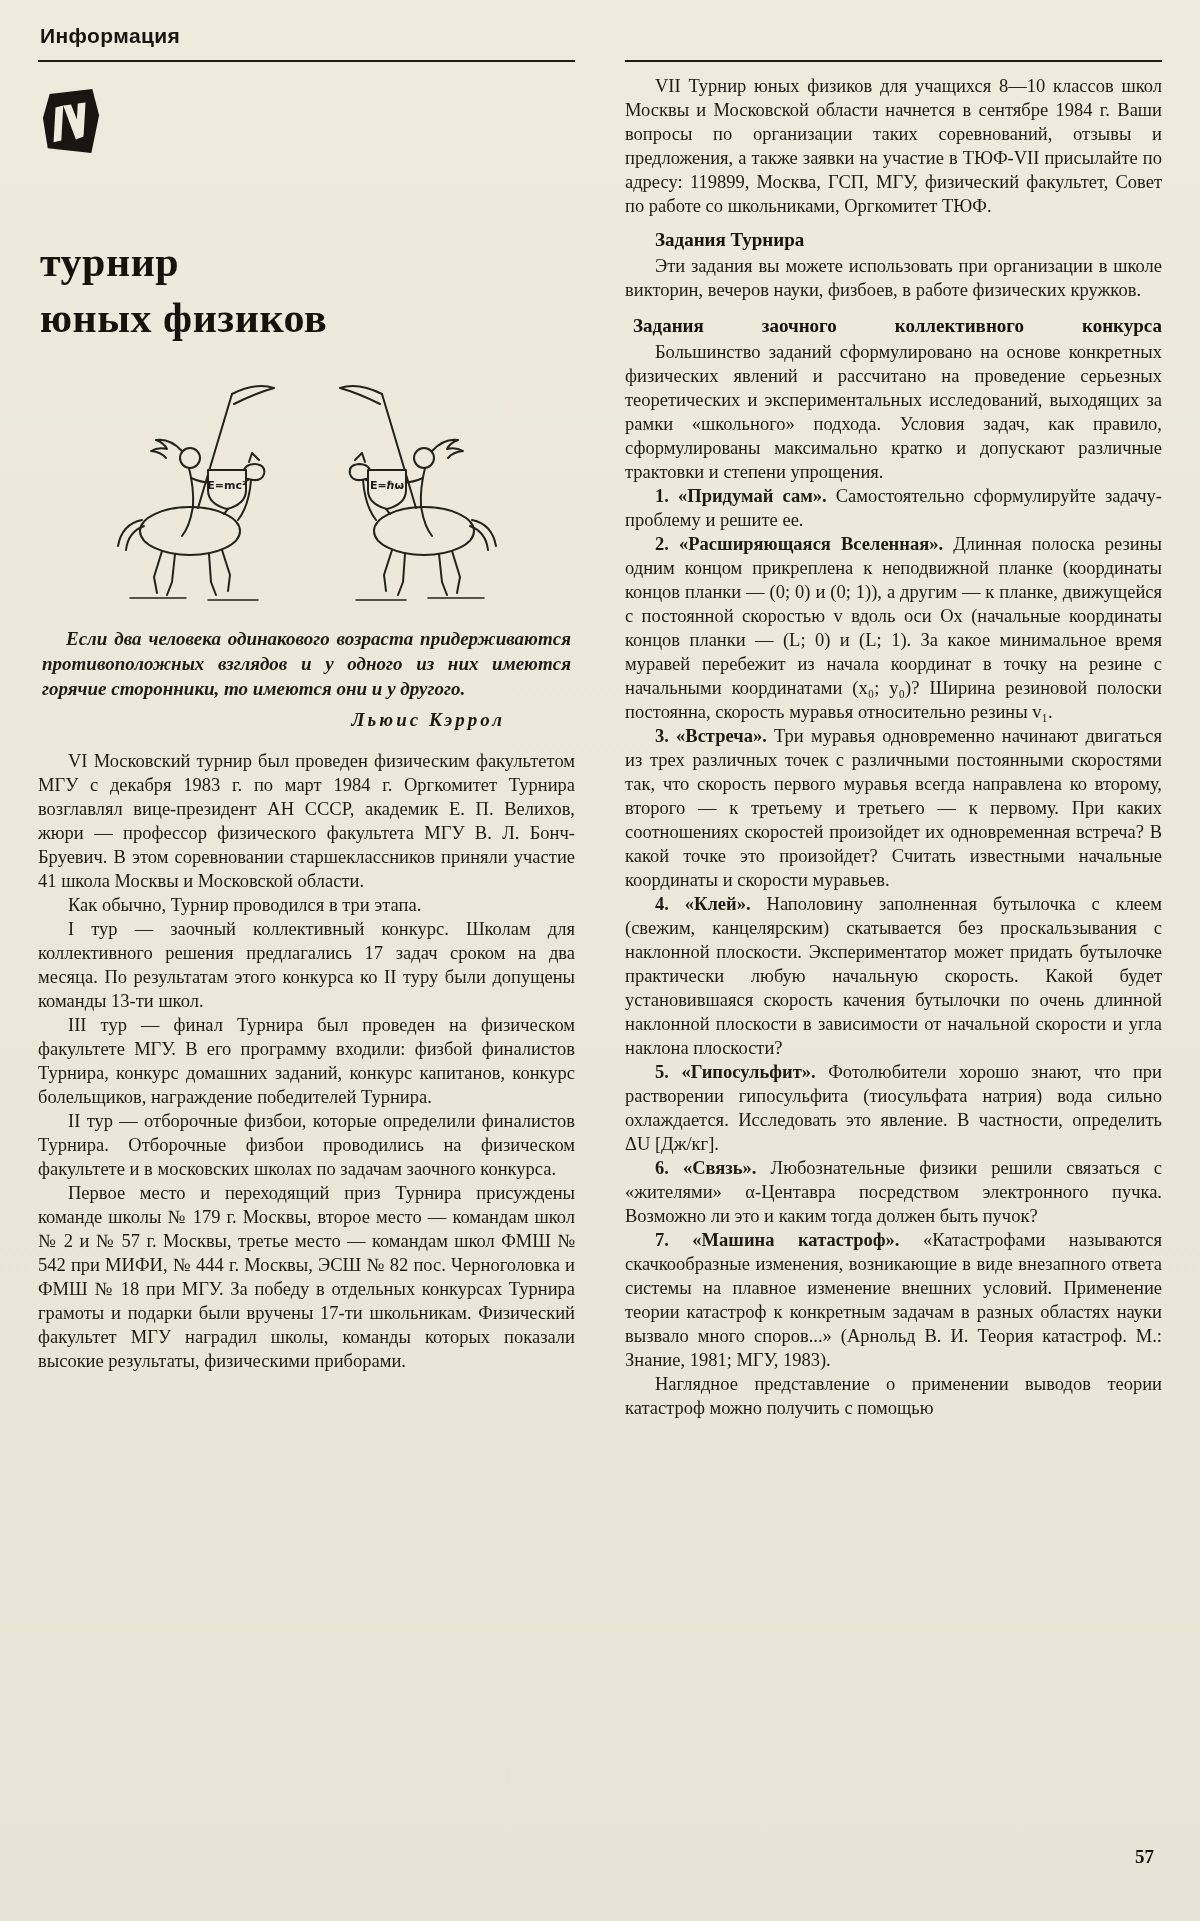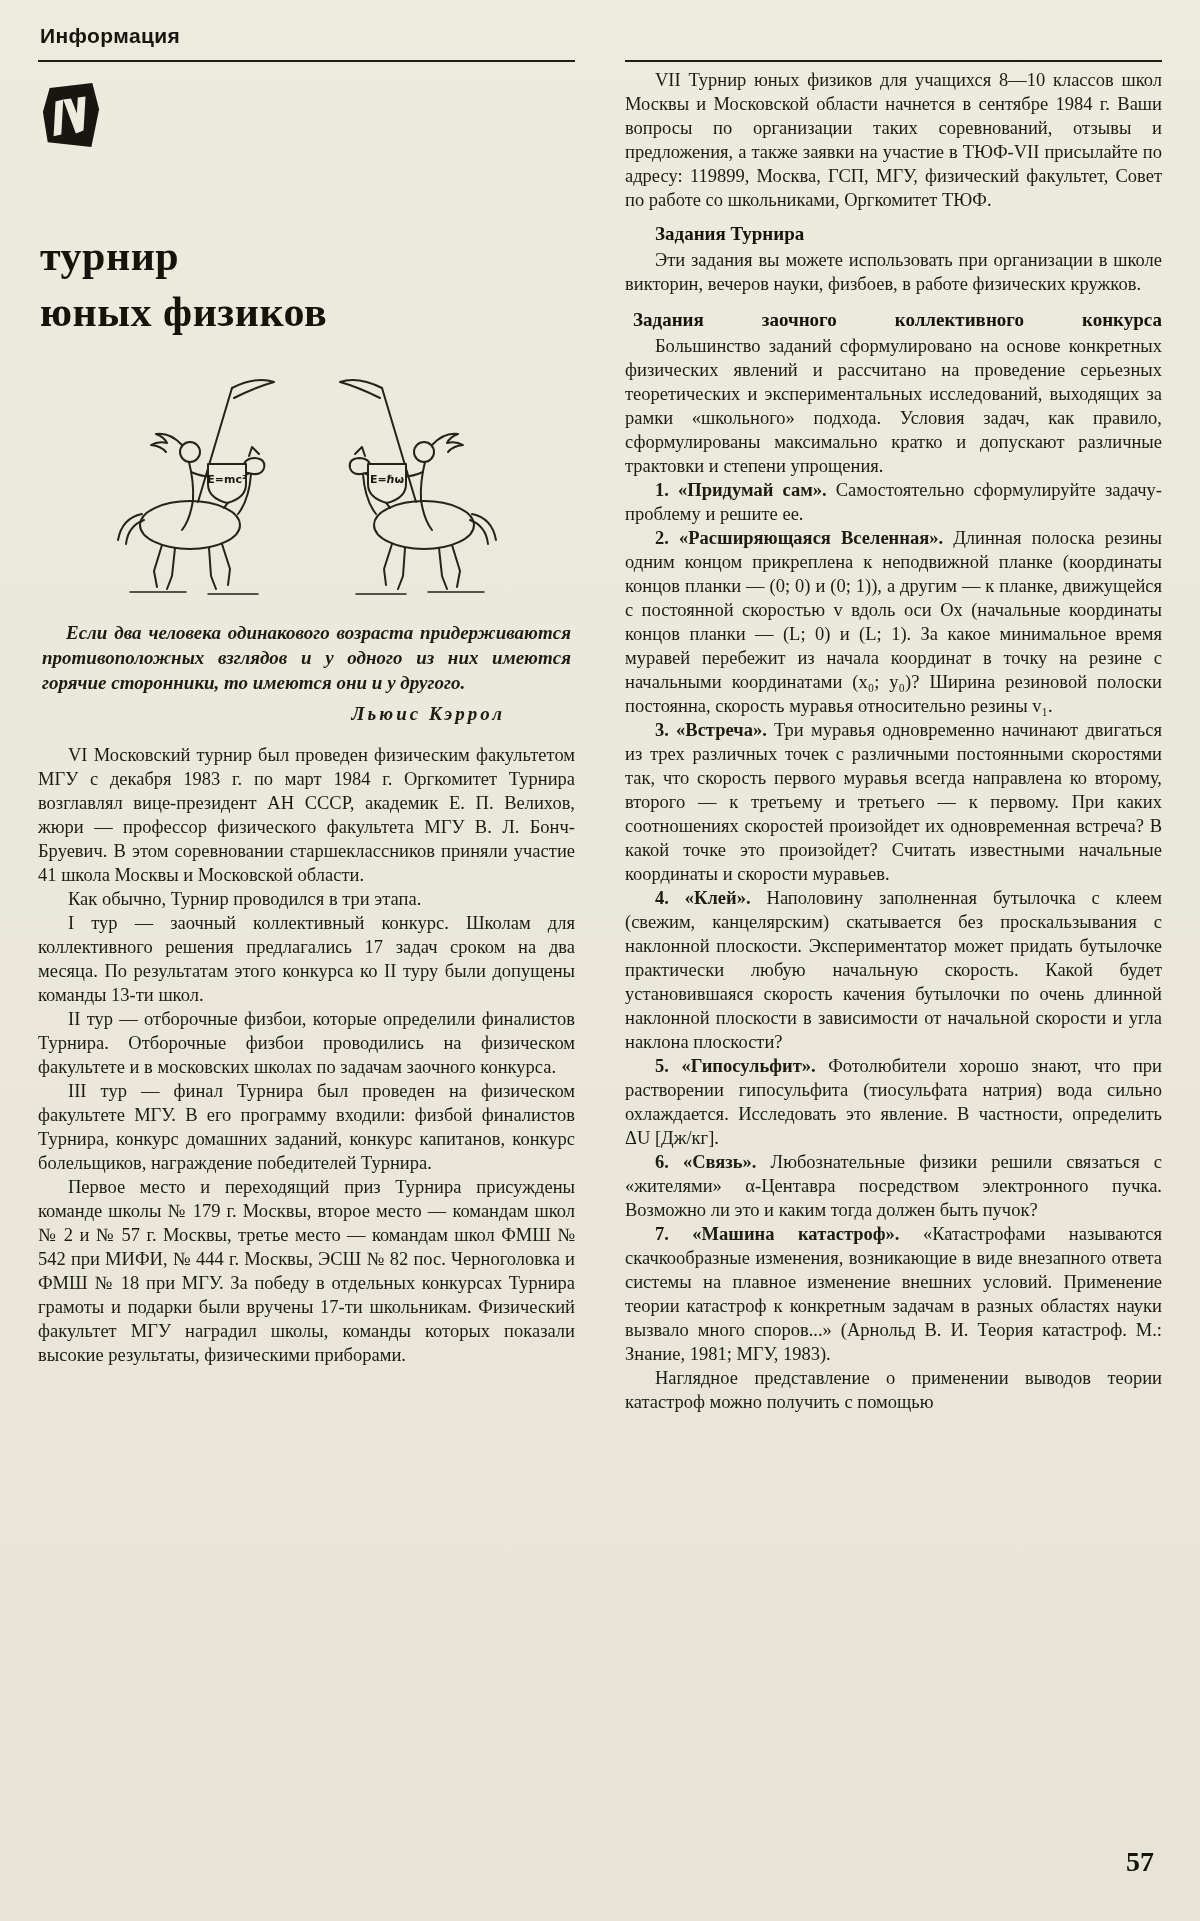--- a/index.html
+++ b/index.html
@@ -10,21 +10,21 @@
     font-family:"Liberation Serif", serif;
     color:#1d1b13;
   }
   .page { position:relative; width:1200px; height:1921px; padding:60px 38px 0 38px; }
   .rubric {
     position:absolute; top:24px; left:40px;
     font-family:"Liberation Sans", sans-serif;
     font-weight:bold; font-size:21px; letter-spacing:0.4px; color:#181610;
   }
   .columns { display:flex; gap:50px; }
-  .col { width:537px; border-top:2.5px solid #1f1d15; padding-top:6px; }
+  .col { width:537px; border-top:2.5px solid #1f1d15; padding-top:12px; }
 
   
   .logo { margin:12px 0 18px 2px; }
   .title {
     font-size:42px; line-height:56px; font-weight:bold; color:#15130c;
     margin:4px 0 22px 2px; letter-spacing:0.5px;
   }
   .illustration { margin:4px auto 8px auto; display:block; width:470px; }
   .epigraph { margin:6px 4px 18px 4px;font-weight:bold; }
   .epigraph p {
@@ -41,21 +41,21 @@
   }
   .right-col h3 {
     font-size:19px; line-height:24px; font-weight:bold; color:#15130c;
   }
   .right-col h3.h-indent { text-indent:30px; margin:10px 0 2px 0; }
   .right-col h3.spread {
     text-align:justify; text-align-last:justify; margin:12px 0 2px 8px;
   }
   .page-number {
     position:absolute; top:1846px; right:46px;
-    font-size:28px; font-weight:bold; color:#15130c;
+    font-size:19px; font-weight:bold; color:#15130c;
   }
 </style>
 </head>
 <body>
 
 <div class="page">
   <div class="rubric">Информация</div>
 
   <div class="columns">
 
@@ -123,22 +123,22 @@
 
       <div class="epigraph">
         <p>Если два человека одинакового возраста придерживаются противоположных взглядов и у одного из них имеются горячие сторонники, то имеются они и у другого.</p>
         <div class="epigraph-author">Льюис Кэррол</div>
       </div>
 
       <div class="body-text">
         <p>VI Московский турнир был проведен физическим факультетом МГУ с декабря 1983 г. по март 1984 г. Оргкомитет Турнира возглавлял вице-президент АН СССР, академик Е. П. Велихов, жюри — профессор физического факультета МГУ В. Л. Бонч-Бруевич. В этом соревновании старшеклассников приняли участие 41 школа Москвы и Московской области.</p>
         <p>Как обычно, Турнир проводился в три этапа.</p>
         <p>I тур — заочный коллективный конкурс. Школам для коллективного решения предлагались 17 задач сроком на два месяца. По результатам этого конкурса ко II туру были допущены команды 13-ти школ.</p>
+        <p>III тур — финал Турнира был проведен на физическом факультете МГУ. В его программу входили: физбой финалистов Турнира, конкурс домашних заданий, конкурс капитанов, конкурс болельщиков, награждение победителей Турнира.</p>
         <p>II тур — отборочные физбои, которые определили финалистов Турнира. Отборочные физбои проводились на физическом факультете и в московских школах по задачам заочного конкурса.</p>
-        <p>III тур — финал Турнира был проведен на физическом факультете МГУ. В его программу входили: физбой финалистов Турнира, конкурс домашних заданий, конкурс капитанов, конкурс болельщиков, награждение победителей Турнира.</p>
         <p>Первое место и переходящий приз Турнира присуждены команде школы № 179 г. Москвы, второе место — командам школ № 2 и № 57 г. Москвы, третье место — командам школ ФМШ № 542 при МИФИ, № 444 г. Москвы, ЭСШ № 82 пос. Черноголовка и ФМШ № 18 при МГУ. За победу в отдельных конкурсах Турнира грамоты и подарки были вручены 17-ти школьникам. Физический факультет МГУ наградил школы, команды которых показали высокие результаты, физическими приборами.</p>
       </div>
     </div>
 
     <div class="col right-col">
       <p>VII Турнир юных физиков для учащихся 8—10 классов школ Москвы и Московской области начнется в сентябре 1984 г. Ваши вопросы по организации таких соревнований, отзывы и предложения, а также заявки на участие в ТЮФ-VII присылайте по адресу: 119899, Москва, ГСП, МГУ, физический факультет, Совет по работе со школьниками, Оргкомитет ТЮФ.</p>
 
       <h3 class="h-indent">Задания Турнира</h3>
       <p>Эти задания вы можете использовать при организации в школе викторин, вечеров науки, физбоев, в работе физических кружков.</p>
 

